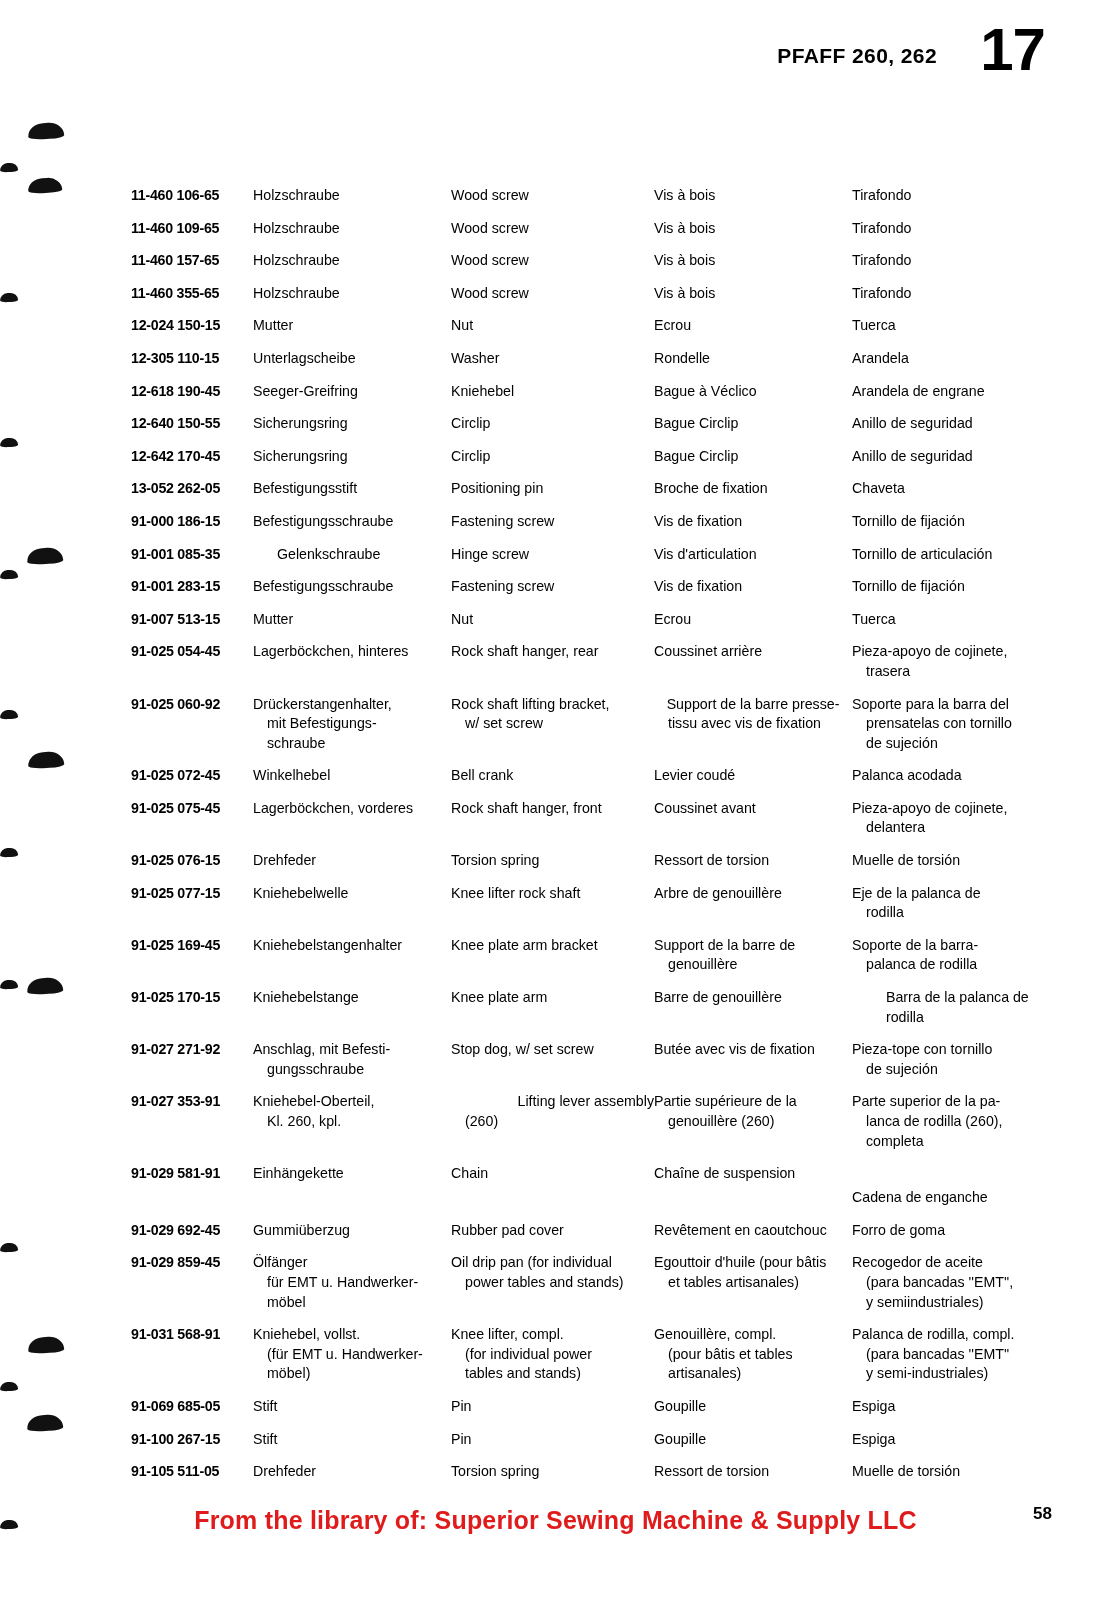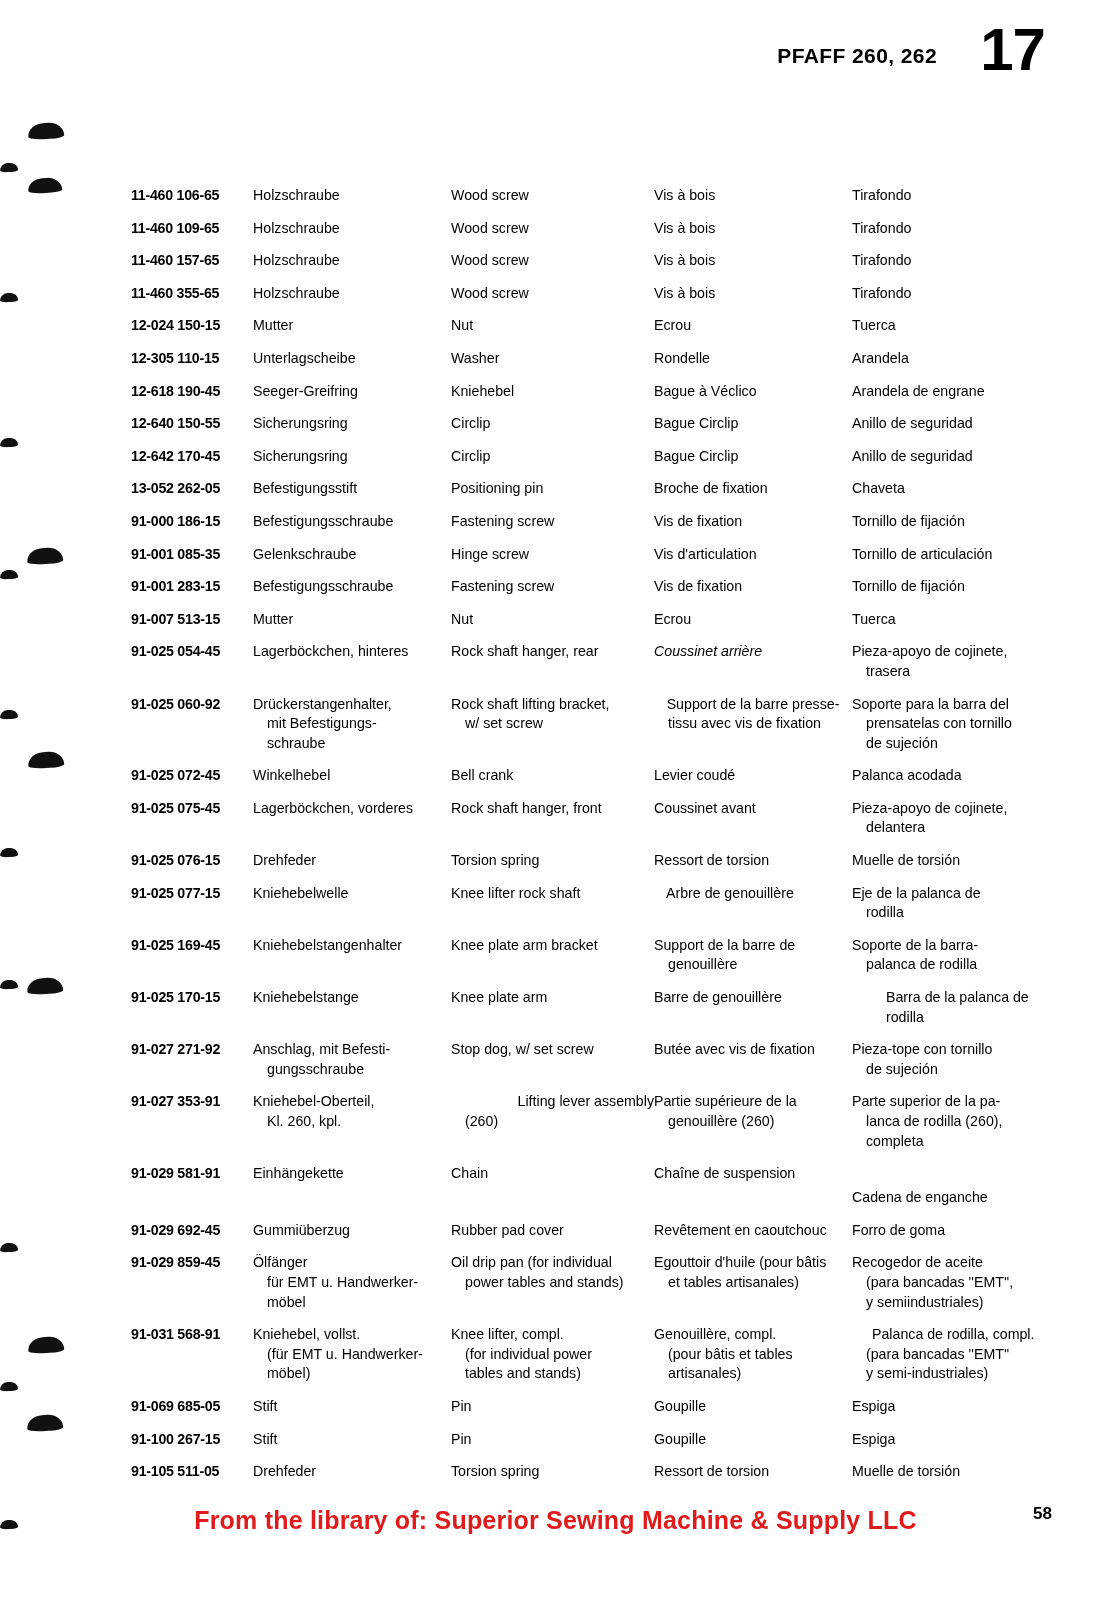--- a/index.html
+++ b/index.html
@@ -325,21 +325,21 @@
       </div>
       <div class="cell col-es">
         <span style="display: block;">Tornillo de fijación</span>
       </div>
     </div>
     <div class="parts-row">
       <div class="cell col-partno">
         <span style="display: block;">91-001 085-35</span>
       </div>
       <div class="cell col-de">
-        <span style="display: block;">Gelenkschraube</span>
+        <span style="display: block; margin-left: 24px;">Gelenkschraube</span>
       </div>
       <div class="cell col-en">
         <span style="display: block;">Hinge screw</span>
       </div>
       <div class="cell col-fr">
         <span style="display: block;">Vis d'articulation</span>
       </div>
       <div class="cell col-es">
         <span style="display: block;">Tornillo de articulación</span>
       </div>
@@ -382,21 +382,21 @@
       <div class="cell col-partno">
         <span style="display: block;">91-025 054-45</span>
       </div>
       <div class="cell col-de">
         <span style="display: block;">Lagerböckchen, hinteres</span>
       </div>
       <div class="cell col-en">
         <span style="display: block;">Rock shaft hanger, rear</span>
       </div>
       <div class="cell col-fr">
-        <span style="display: block; font-style: italic;">Coussinet arrière</span>
+        <span style="display: block;">Coussinet arrière</span>
       </div>
       <div class="cell col-es">
         <span style="display: block;">Pieza-apoyo de cojinete,</span>
         <span class="cont">trasera</span>
       </div>
     </div>
     <div class="parts-row">
       <div class="cell col-partno">
         <span style="display: block;">91-025 060-92</span>
       </div>
@@ -475,21 +475,21 @@
       <div class="cell col-partno">
         <span style="display: block;">91-025 077-15</span>
       </div>
       <div class="cell col-de">
         <span style="display: block;">Kniehebelwelle</span>
       </div>
       <div class="cell col-en">
         <span style="display: block;">Knee lifter rock shaft</span>
       </div>
       <div class="cell col-fr">
-        <span style="display: block; margin-left: 12px;">Arbre de genouillère</span>
+        <span style="display: block;">Arbre de genouillère</span>
       </div>
       <div class="cell col-es">
         <span style="display: block;">Eje de la palanca de</span>
         <span class="cont">rodilla</span>
       </div>
     </div>
     <div class="parts-row">
       <div class="cell col-partno">
         <span style="display: block;">91-025 169-45</span>
       </div>
@@ -636,21 +636,21 @@
         <span style="display: block;">Knee lifter, compl.</span>
         <span class="cont">(for individual power</span>
         <span class="cont">tables and stands)</span>
       </div>
       <div class="cell col-fr">
         <span style="display: block;">Genouillère, compl.</span>
         <span class="cont">(pour bâtis et tables</span>
         <span class="cont">artisanales)</span>
       </div>
       <div class="cell col-es">
-        <span style="display: block; margin-left: 20px;">Palanca de rodilla, compl.</span>
+        <span style="display: block;">Palanca de rodilla, compl.</span>
         <span class="cont">(para bancadas ''EMT''</span>
         <span class="cont">y semi-industriales)</span>
       </div>
     </div>
     <div class="parts-row">
       <div class="cell col-partno">
         <span style="display: block;">91-069 685-05</span>
       </div>
       <div class="cell col-de">
         <span style="display: block;">Stift</span>

